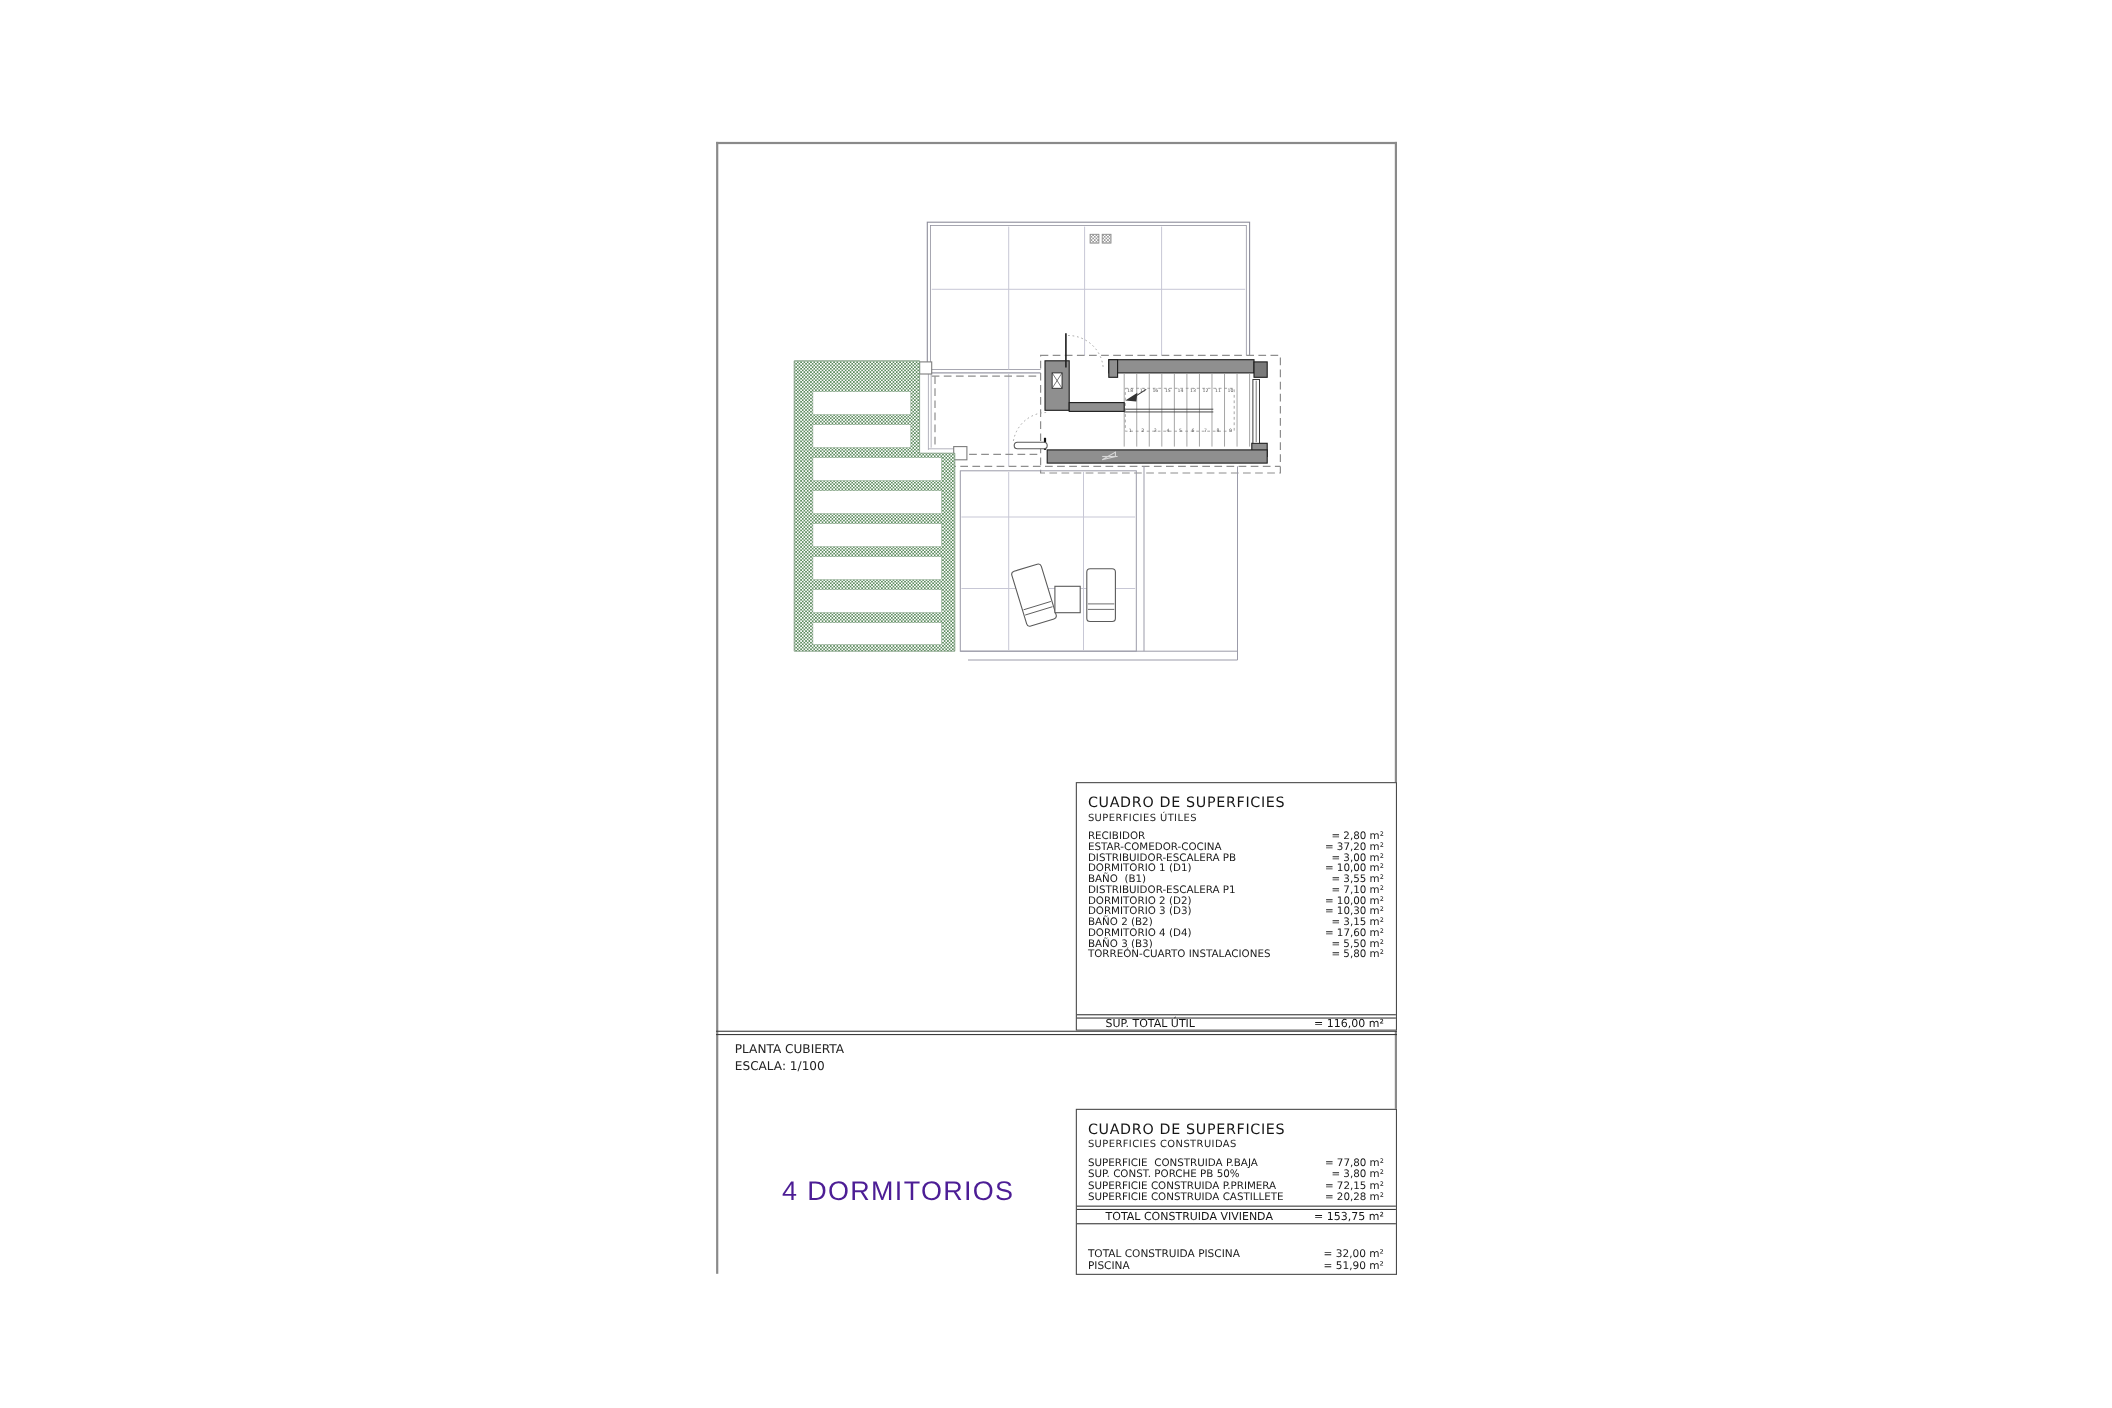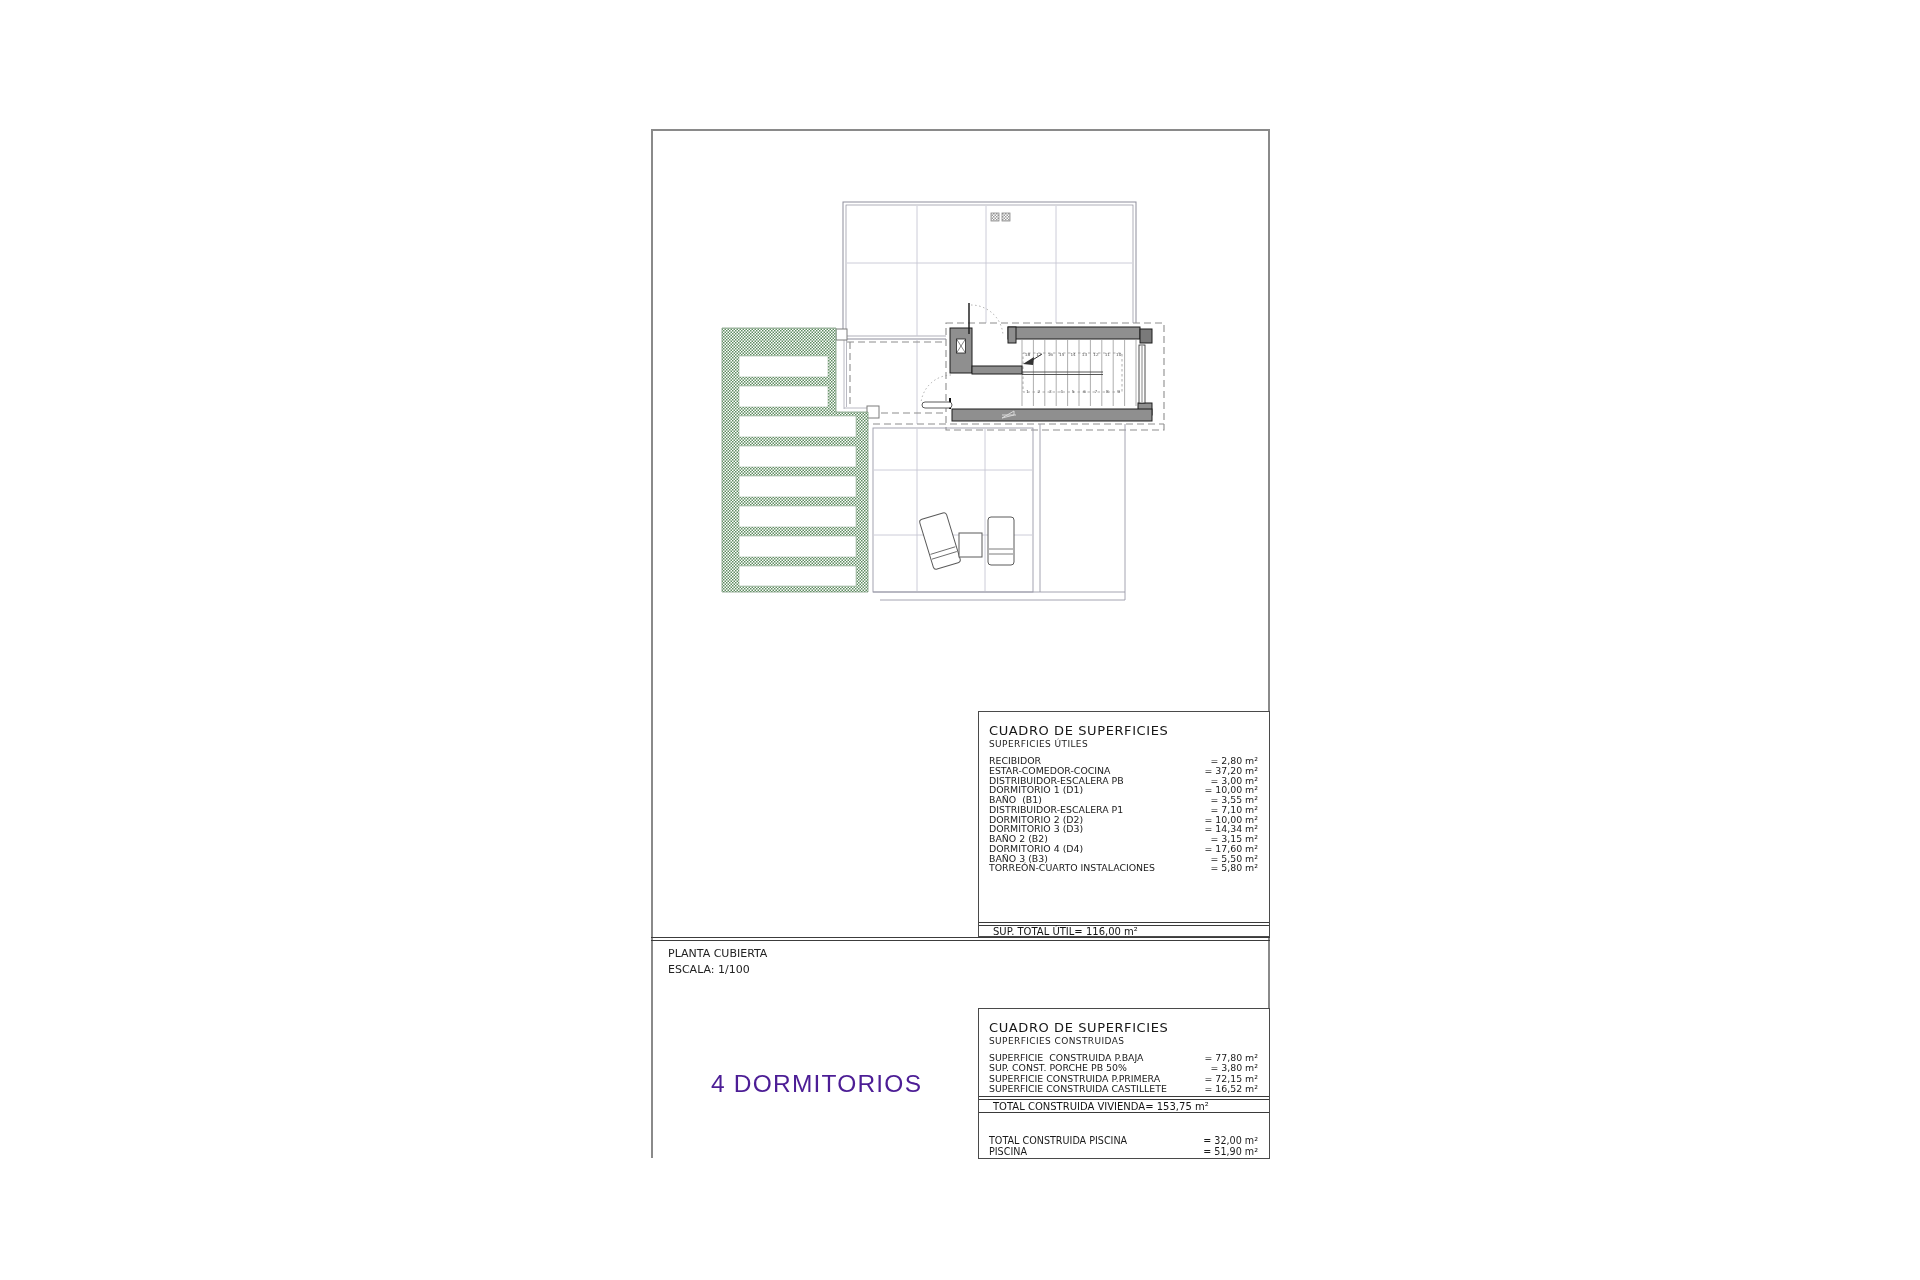--- a/index.html
+++ b/index.html
@@ -27,21 +27,21 @@
     color:#222;white-space:pre;}
   .trows{position:absolute;left:0;right:0;}
   .t1 .trows{top:44px;}
   .t2 .trows{top:44px;}
   .trow{display:flex;justify-content:space-between;align-items:baseline;
     padding:0 11px 0 10px;font-size:9.4px;color:#1a1a1a;}
   .t1 .trow{height:9.78px;line-height:10.2px;justify-content:space-between;}
   .t2 .trow{height:10.3px;line-height:10.6px;gap:12px;}
   .tl,.tv{white-space:pre;}
   .sep{position:absolute;left:0;right:0;height:0;border-top:1.2px solid #3a3a3a;}
-  .totalrow{position:absolute;left:4px;right:0;display:flex;justify-content:flex-start;
+  .totalrow{position:absolute;left:16px;right:0;display:flex;justify-content:space-between;
     padding:0 11px 0 10px;font-size:10px;line-height:11px;color:#141414;box-sizing:border-box;}
   .t2 .xrows{position:absolute;left:0;right:0;top:126px;}
   .t2 .xrows .trow{height:11.2px;line-height:11.4px;font-size:9.6px;}
 
   
   .footer-block{position:absolute;left:668px;top:946px;font-size:11px;line-height:15.5px;color:#222;}
   .caption{position:absolute;left:711px;top:1070px;font-family:"Liberation Sans", sans-serif;
     font-size:24.5px;letter-spacing:1.2px;color:#4c1d95;white-space:pre;}
 
   
@@ -263,21 +263,21 @@
         <div class="trow">
           <span class="tl">DISTRIBUIDOR-ESCALERA P1</span>
           <span class="tv">= 7,10 m²</span>
         </div>
         <div class="trow">
           <span class="tl">DORMITORIO 2 (D2)</span>
           <span class="tv">= 10,00 m²</span>
         </div>
         <div class="trow">
           <span class="tl">DORMITORIO 3 (D3)</span>
-          <span class="tv">= 14,34 m²</span>
+          <span class="tv">= 10,30 m²</span>
         </div>
         <div class="trow">
           <span class="tl">BAÑO 2 (B2)</span>
           <span class="tv">= 3,15 m²</span>
         </div>
         <div class="trow">
           <span class="tl">DORMITORIO 4 (D4)</span>
           <span class="tv">= 17,60 m²</span>
         </div>
         <div class="trow">
@@ -308,21 +308,21 @@
         <div class="trow">
           <span class="tl">SUP. CONST. PORCHE PB 50%</span>
           <span class="tv">= 3,80 m²</span>
         </div>
         <div class="trow">
           <span class="tl">SUPERFICIE CONSTRUIDA P.PRIMERA</span>
           <span class="tv">= 72,15 m²</span>
         </div>
         <div class="trow">
           <span class="tl">SUPERFICIE CONSTRUIDA CASTILLETE</span>
-          <span class="tv">= 16,52 m²</span>
+          <span class="tv">= 20,28 m²</span>
         </div>
       </div>
     <div class="sep" style="top:87px;"></div>
     <div class="sep" style="top:90px;"></div>
     <div class="totalrow" style="top:91.5px;">
       <span class="tl">TOTAL CONSTRUIDA VIVIENDA</span>
       <span class="tv">= 153,75 m²</span>
     </div>
     <div class="sep" style="top:103px;"></div>
     <div class="xrows">

